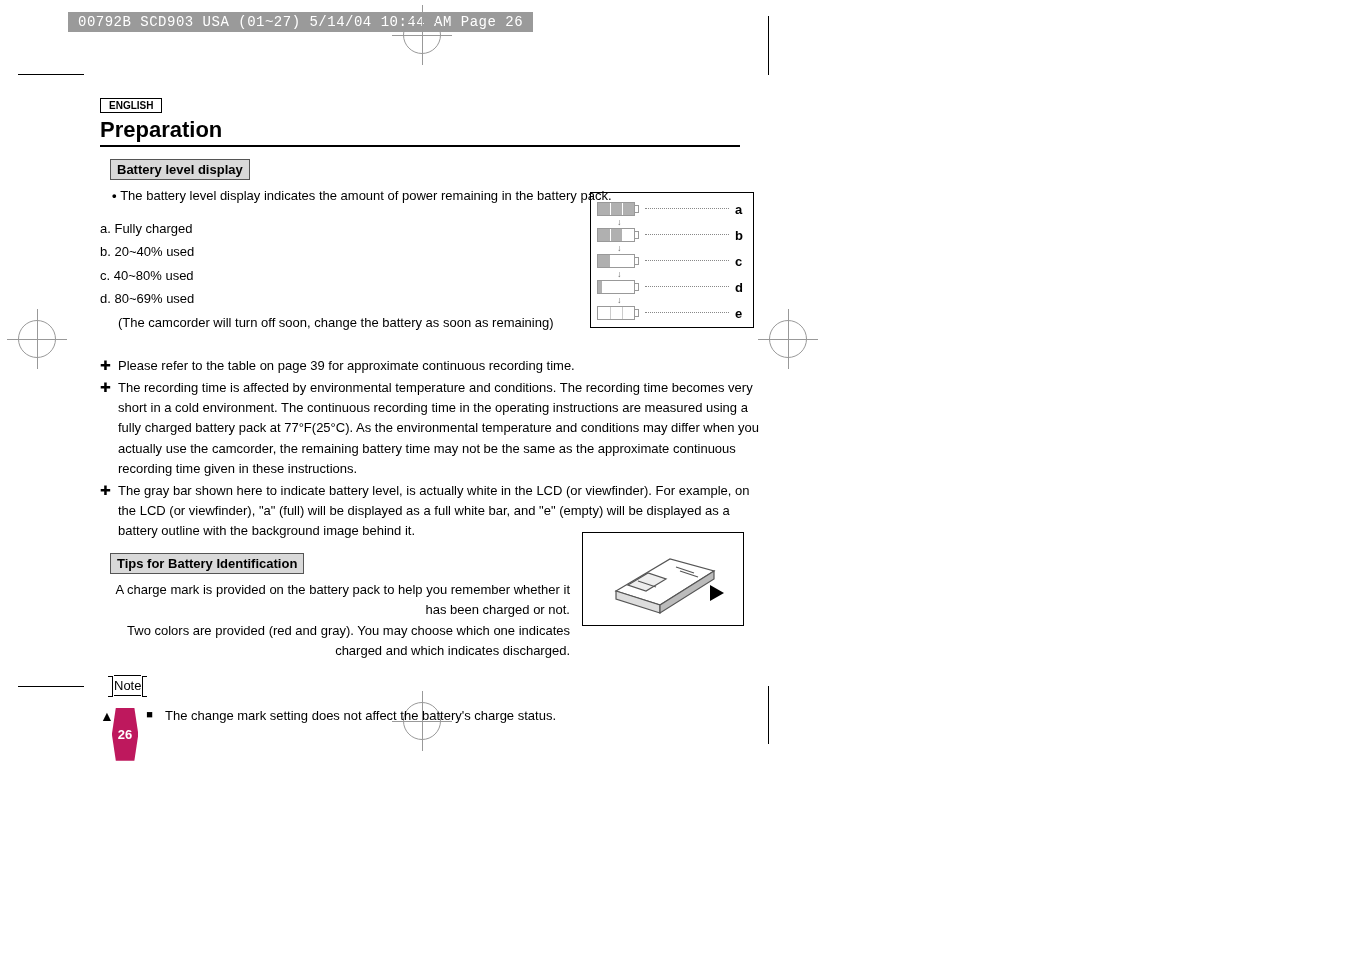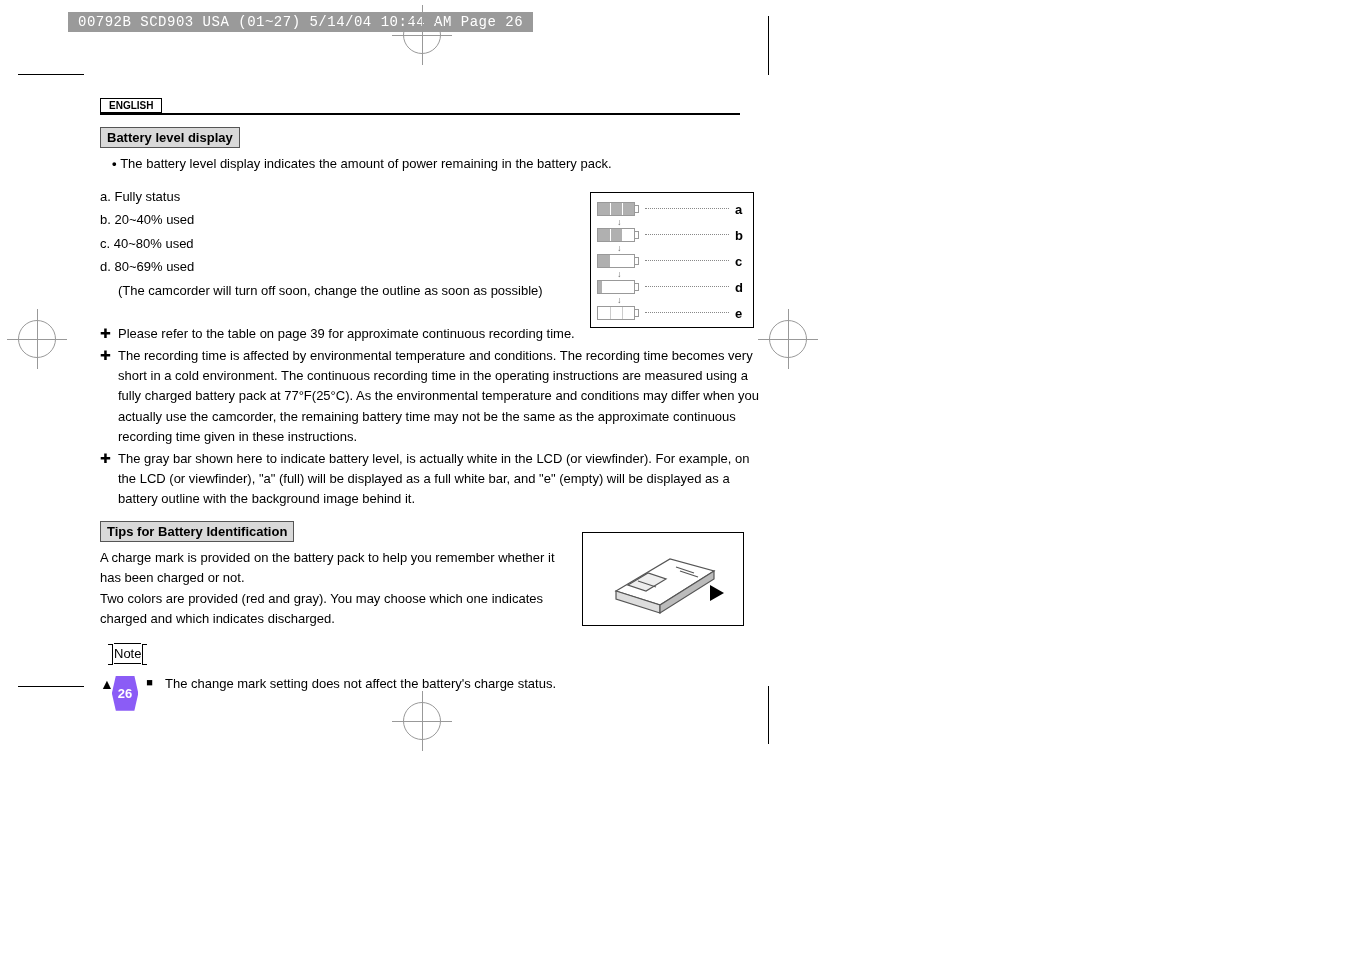--- a/index.html
+++ b/index.html
@@ -48,20 +48,21 @@
     width: 640px;
   }
   .sub-box {
     display: inline-block;
     background: #d9d9d9;
     border: 1px solid #555;
     padding: 2px 6px;
     font-weight: bold;
     font-size: 13px;
     margin-top: 4px;
+    margin-left: 10px;
   }
   .bullet-text {
     font-size: 13px;
     font-weight: normal;
     margin: 8px 0 14px 22px;
     text-indent: -10px;
   }
   .bullet-text::before { content: "•  "; font-weight: bold; }
   .list {
     font-size: 13px;
@@ -100,25 +101,25 @@
     top: 0;
     border-top: 1px solid #000;
     border-bottom: 1px solid #000;
   }
   .note-label::before { left: -6px; border-right: 1px solid #000; }
   .note-label::after { right: -6px; border-left: 1px solid #000; }
   .note-row { display: flex; align-items: flex-start; }
   .note-text { font-size: 13px; margin-left: 8px; }
   .square { font-size: 11px; margin-right: 4px; }
   .page-num-badge {
-    background: #8b5cf6;
+    background: #be185d;
     color: #fff;
     font-weight: bold;
     font-size: 13px;
-    padding: 10px 6px;
+    padding: 19px 6px;
     position: relative;
     clip-path: polygon(15% 0%, 85% 0%, 100% 50%, 85% 100%, 15% 100%, 0% 50%);
   }
   .battery-figure {
     position: absolute;
     left: 590px;
     top: 192px;
     width: 150px;
     border: 1px solid #000;
     padding: 8px 6px 4px 6px;
@@ -203,50 +204,51 @@
 <div style="position:absolute;left:768px;top:16px;width:1px;height:58px;background:#000;"></div>
 <div style="position:absolute;left:768px;top:686px;width:1px;height:58px;background:#000;"></div>
 
 <div class="reg-mark" style="left:403px;top:16px;"></div>
 <div class="reg-mark" style="left:403px;top:702px;"></div>
 <div class="reg-mark" style="left:769px;top:320px;"></div>
 <div class="reg-mark" style="left:18px;top:320px;"></div>
 
 <div class="page">
   <div class="english-box">ENGLISH</div>
+  <div class="section-title">Preparation</div>
   <div class="hr-line"></div>
 
   <div class="sub-box">Battery level display</div>
   <div class="bullet-text">The battery level display indicates the amount of power remaining in the battery pack.</div>
 
   <div class="list">
-    <div>a.  Fully status</div>
+    <div>a.  Fully charged</div>
     <div>b.  20~40% used</div>
     <div>c.  40~80% used</div>
     <div>d.  80~69% used</div>
-    <span class="indent">(The camcorder will turn off soon, change the outline as soon as possible)</span>
+    <span class="indent">(The camcorder will turn off soon, change the battery as soon as remaining)</span>
   </div>
 
   <div class="plus-list">
     <div class="plus-item">
       <div class="plus-bullet">✚</div>
       <div class="plus-text">Please refer to the table on page 39 for approximate continuous recording time.</div>
     </div>
     <div class="plus-item">
       <div class="plus-bullet">✚</div>
       <div class="plus-text">The recording time is affected by environmental temperature and conditions. The recording time becomes very short in a cold environment. The continuous recording time in the operating instructions are measured using a fully charged battery pack at 77°F(25°C). As the environmental temperature and conditions may differ when you actually use the camcorder, the remaining battery time may not be the same as the approximate continuous recording time given in these instructions.</div>
     </div>
     <div class="plus-item">
       <div class="plus-bullet">✚</div>
       <div class="plus-text">The gray bar shown here to indicate battery level, is actually white in the LCD (or viewfinder). For example, on the LCD (or viewfinder), "a" (full) will be displayed as a full white bar, and "e" (empty) will be displayed as a battery outline with the background image behind it.</div>
     </div>
   </div>
 
   <div class="sub-box" style="margin-top:10px;">Tips for Battery Identification</div>
-  <div class="tips-text" style="white-space:pre-line;">A charge mark is provided on the battery pack to help you remember whether it has been charged or not.
+  <div class="tips-text" style="white-space:pre-line;text-align:right;">A charge mark is provided on the battery pack to help you remember whether it has been charged or not.
 Two colors are provided (red and gray). You may choose which one indicates charged and which indicates discharged.</div>
 
   <div class="note-label">Note</div>
 
   <div class="note-row" style="margin-top:4px;">
     <div style="color:#000;font-size:14px;margin-right:-2px;">▲</div>
     <div class="page-num-badge">26</div>
     <div style="margin-left:8px;display:flex;align-items:flex-start;">
       <span class="square">■</span>
       <span class="note-text">The change mark setting does not affect the battery's charge status.</span>

